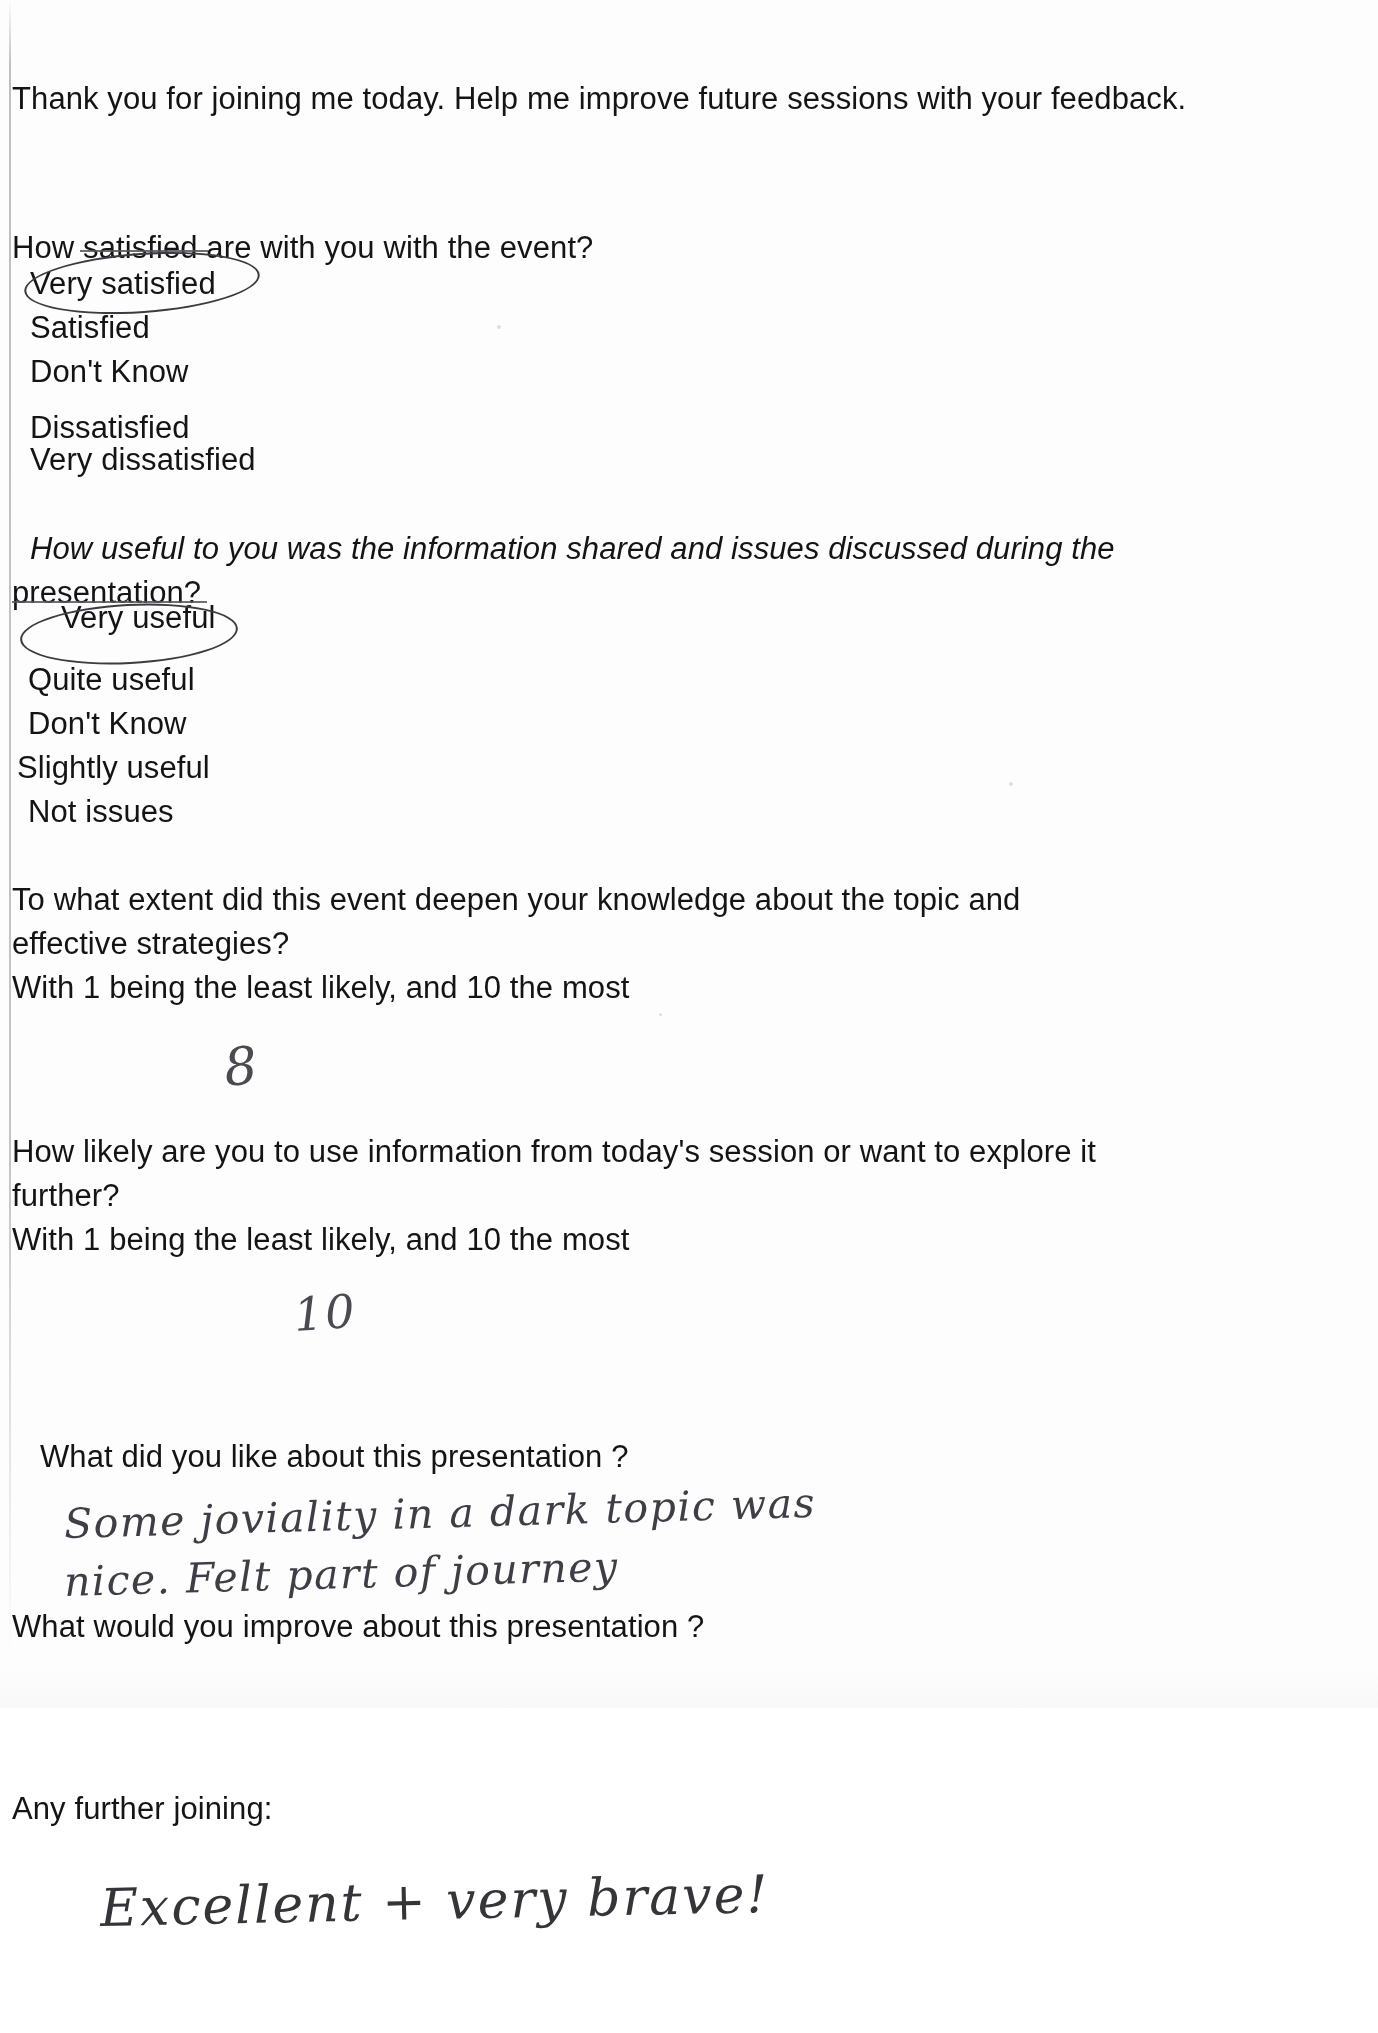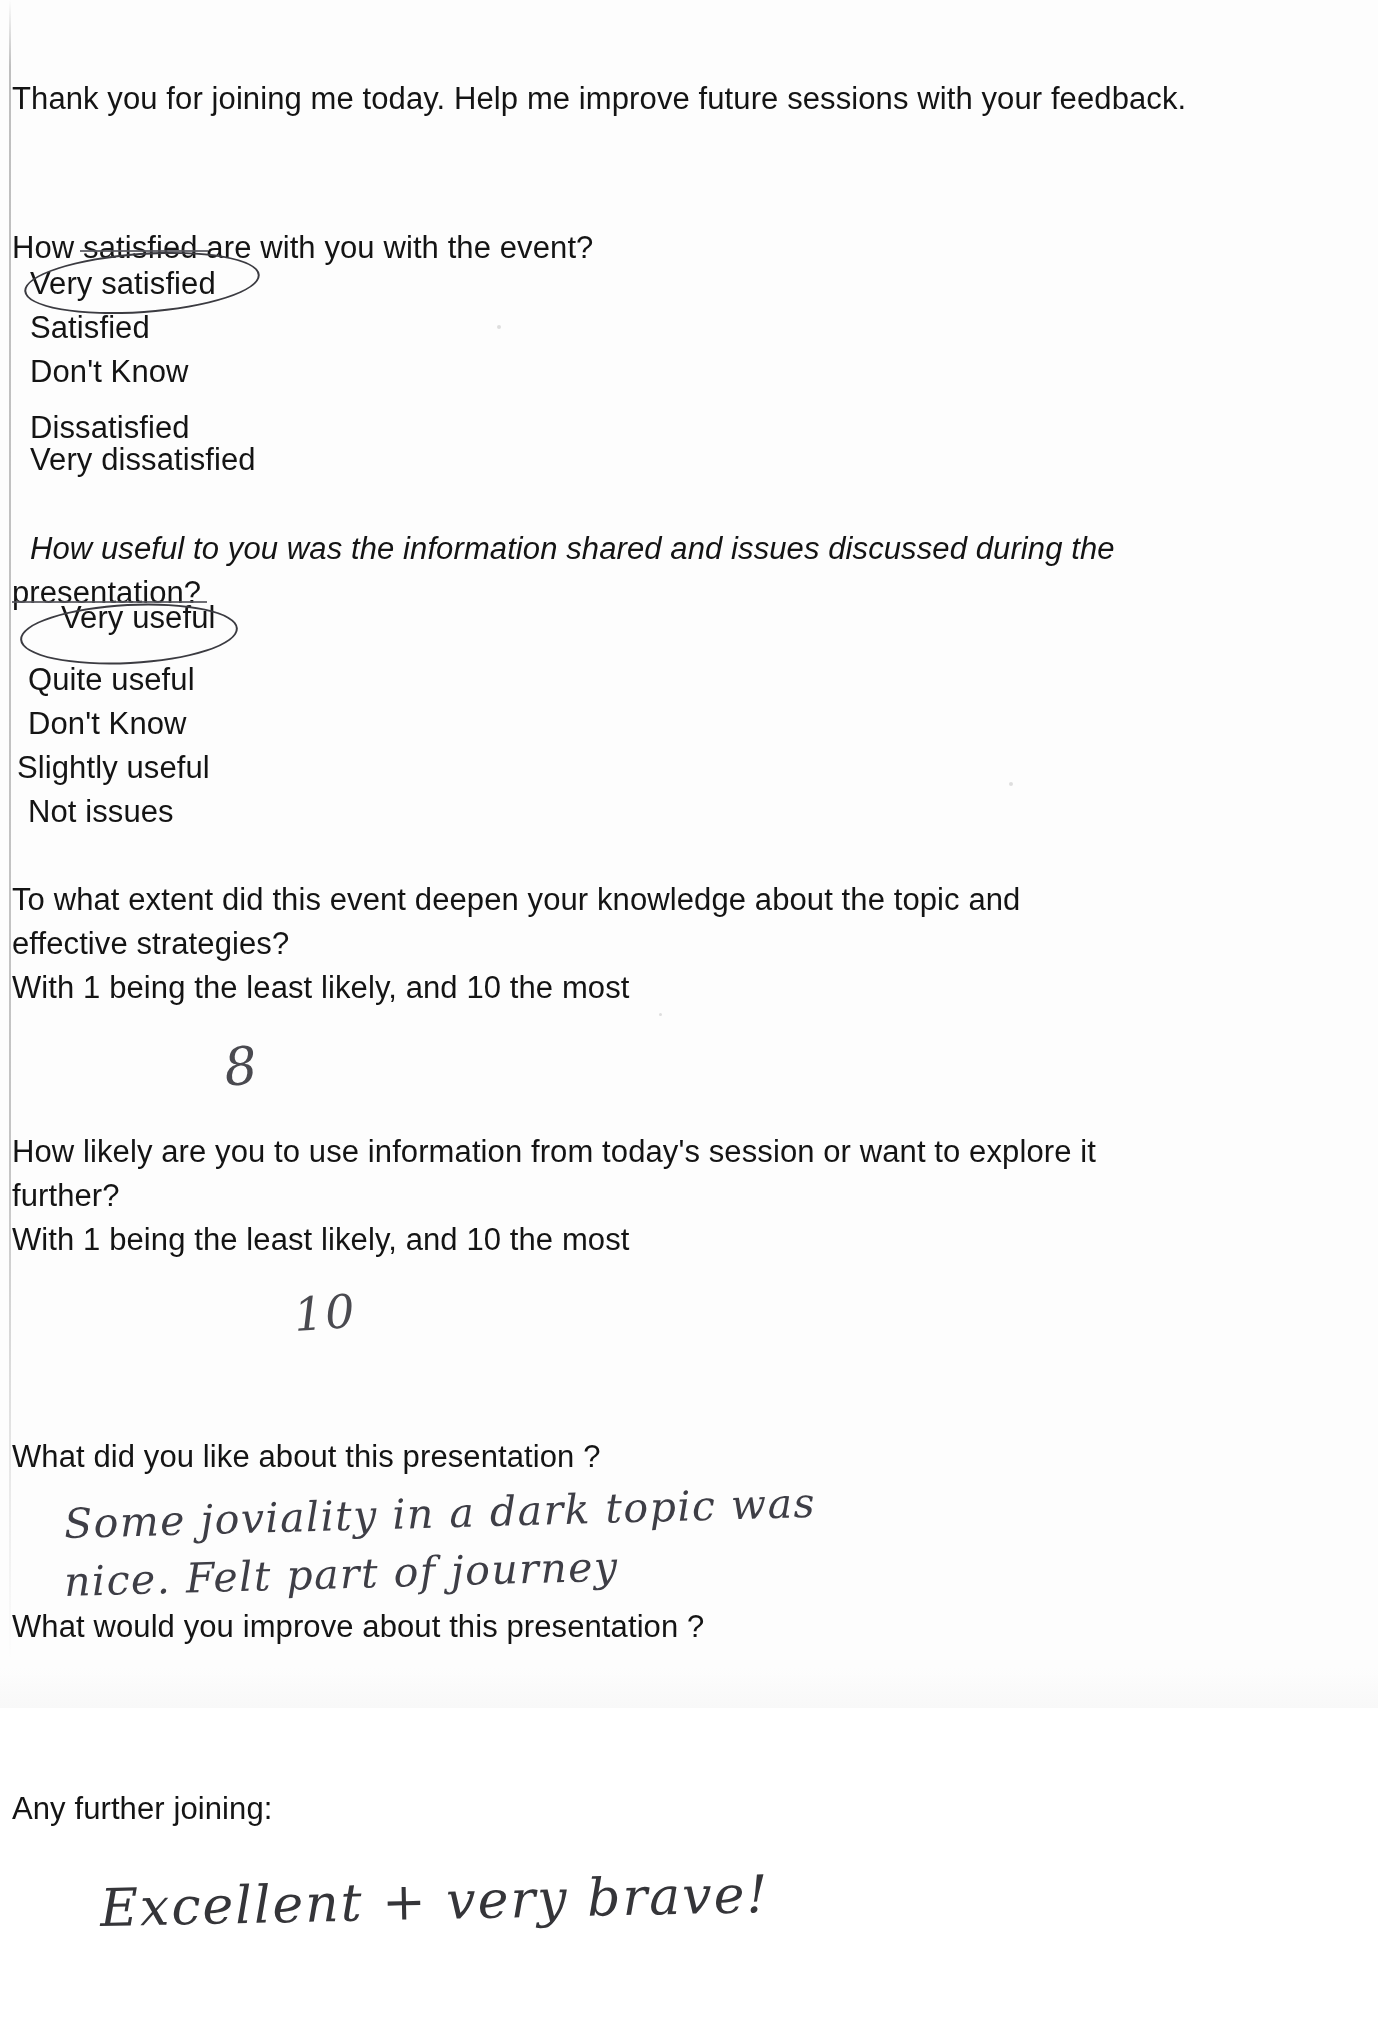--- a/index.html
+++ b/index.html
@@ -160,21 +160,21 @@
     <div class="line" style="left:0px; top:878px;">To what extent did this event deepen your knowledge about the topic and</div>
     <div class="line" style="left:0px; top:922px;">effective strategies?</div>
     <div class="line" style="left:0px; top:966px;">With 1 being the least likely, and 10 the most</div>
     <div class="hand hand-num" style="left:212px; top:1038px; transform:rotate(-6deg); transform-origin:left center;">8</div>
 
     <div class="line" style="left:0px; top:1130px;">How likely are you to use information from today's session or want to explore it</div>
     <div class="line" style="left:0px; top:1174px;">further?</div>
     <div class="line" style="left:0px; top:1218px;">With 1 being the least likely, and 10 the most</div>
     <div class="hand hand-num" style="left:282px; top:1288px; font-size:46px; transform:rotate(-4deg); transform-origin:left center;">10</div>
 
-    <div class="line" style="left:0px; top:1435px;">What did you like about this presentation ?</div>
+    <div class="line" style="left:0px; top:1435px;padding-left:28px;">What did you like about this presentation ?</div>
     <div class="hand hand-script" style="left:52px; top:1500px;">Some joviality in a dark topic was</div>
     <div class="hand hand-script" style="left:52px; top:1558px;">nice. Felt part of journey</div>
 
     <div class="line" style="left:0px; top:1605px;">What would you improve about this presentation ?</div>
 
     <div class="line" style="left:0px; top:1787px;">Any further joining:</div>
     <div class="hand hand-big" style="left:88px; top:1878px;">Excellent + very brave!</div>
 
   </div>
 </div>

